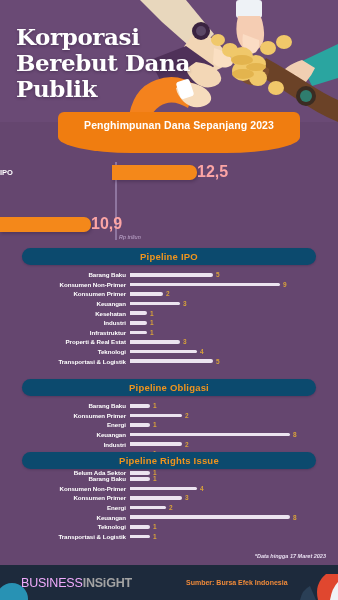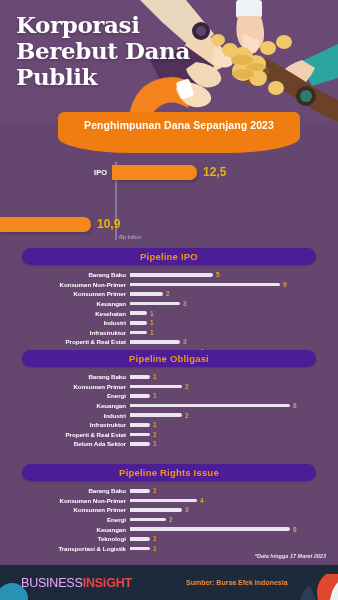--- a/index.html
+++ b/index.html
@@ -19,21 +19,21 @@
   
   .hero {
     position: relative;
     width: 338px; height: 122px;
     background: #6a4a75;
     overflow: hidden;
   }
   .hero-art { position: absolute; inset: 0; }
   .hero-title {
     position: absolute;
-    left: 16px; top: 12px;
+    left: 16px; top: 24px;
     width: 180px;
     color: #ffffff;
     font-family: "DejaVu Serif", serif;
     font-weight: bold;
     font-size: 23px;
     line-height: 1.12;
     letter-spacing: -0.4px;
     text-shadow: 0 1px 3px rgba(40,20,50,.45);
     z-index: 6;
     white-space: pre-line;
@@ -95,53 +95,52 @@
     width: 1.5px; height: 78px;
     background: #8f76a0;
   }
   .mrow {
     position: absolute;
     left: 0; width: 338px; height: 20px;
     display: flex; align-items: center;
   }
   .mrow-label {
     width: 112px;
-    text-align: right;
+    text-align: left;
     padding-right: 5px;
     color: #ffffff;
     font-size: 7.5px;
     font-weight: bold;
   }
   .mbar {
     height: 15px;
     background: #f4881a;
     border-radius: 0 7px 7px 0;
     box-shadow: 1px 2px 3px rgba(40,20,50,.28);
   }
   .mval {
-    margin-left: 6px;
-    color: #eab308;
-    font-size: 12px;
+    color: #fca5a5;
+    font-size: 16px;
     font-weight: bold;
     white-space: nowrap;
   }
   .unit-note {
     position: absolute;
     left: 119px; top: 74px;
     color: #c3acd0;
     font-size: 5.5px;
     font-style: italic;
   }
 
   
   .section { position: absolute; left: 0; width: 338px; }
   .pill {
     margin: 0 auto;
     width: 294px; height: 17px;
-    background: #4c1d95;
+    background: #0c4a6e;
     border-radius: 10px;
     display: flex; align-items: center; justify-content: center;
     box-shadow: 0 1px 2px rgba(40,20,50,.25);
   }
   .pill-text {
     color: #f0941d;
     font-size: 9.5px;
     font-weight: bold;
     letter-spacing: .2px;
   }
@@ -191,21 +190,21 @@
     overflow: hidden;
   }
   .logo {
     position: absolute;
     left: 21px; top: 11px;
     font-size: 12.5px;
     letter-spacing: -.2px;
     white-space: nowrap;
   }
   .logo .l1 { color: #f0abfc; font-weight: normal; }
-  .logo .l2 { color: #ef4444; font-weight: bold; }
+  .logo .l2 { color: #a3a3a3; font-weight: bold; }
   .source {
     position: absolute;
     left: 186px; top: 14px;
     color: #ef8a3a;
     font-size: 7px;
     font-weight: bold;
   }
 </style>
 </head>
 <body>
@@ -339,21 +338,21 @@
         <div class="row-val">4</div>
       </div>
       <div class="row">
         <div class="row-label">Transportasi &amp; Logistik</div>
         <div class="row-bar" style="width:83px"></div>
         <div class="row-val">5</div>
       </div>
     </div>
   </div>
 
-  <div class="section" style="top:350px">
+  <div class="section" style="top:379px">
     <div class="pill">
       <span class="pill-text">Pipeline Obligasi</span>
     </div>
     <div class="rows">
       <div class="row">
         <div class="row-label">Barang Baku</div>
         <div class="row-bar" style="width:20px"></div>
         <div class="row-val">1</div>
       </div>
       <div class="row">
@@ -387,21 +386,21 @@
         <div class="row-val">1</div>
       </div>
       <div class="row">
         <div class="row-label">Belum Ada Sektor</div>
         <div class="row-bar" style="width:20px"></div>
         <div class="row-val">1</div>
       </div>
     </div>
   </div>
 
-  <div class="section" style="top:464px">
+  <div class="section" style="top:452px">
     <div class="pill">
       <span class="pill-text">Pipeline Rights Issue</span>
     </div>
     <div class="rows">
       <div class="row">
         <div class="row-label">Barang Baku</div>
         <div class="row-bar" style="width:20px"></div>
         <div class="row-val">1</div>
       </div>
       <div class="row">

